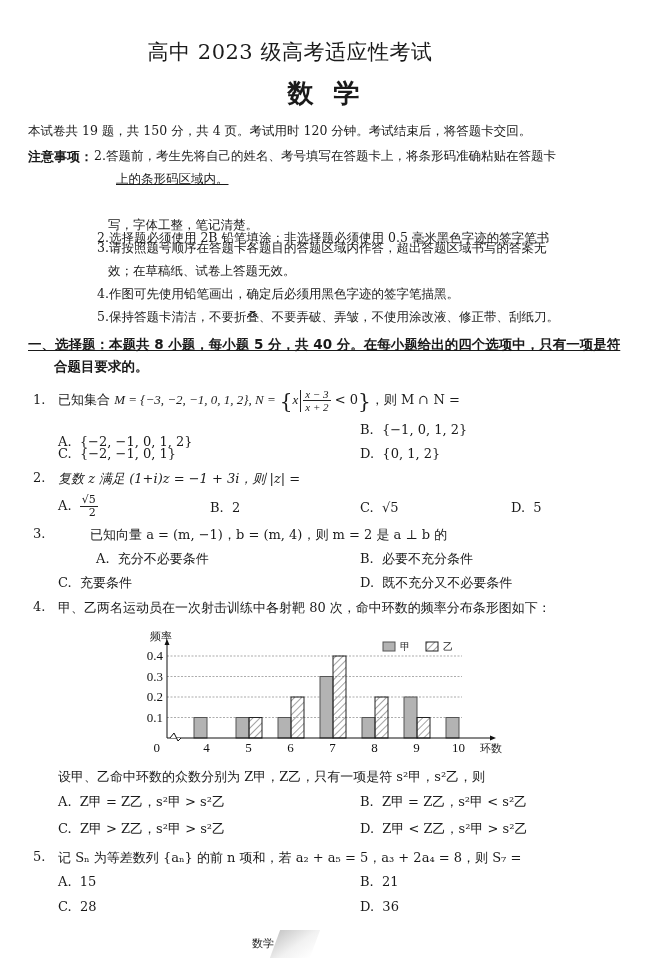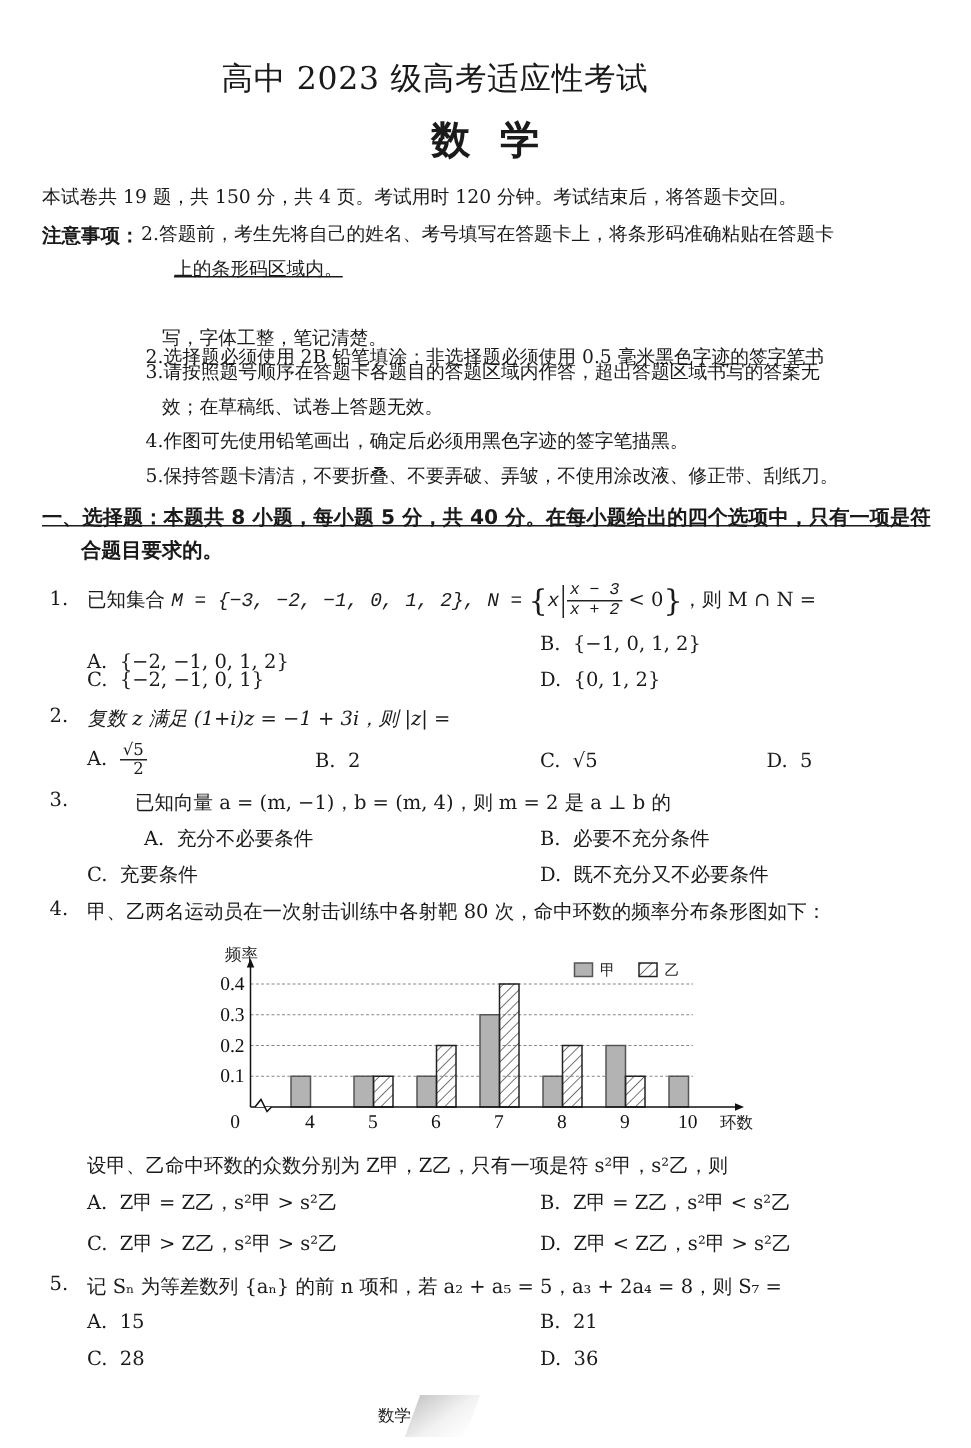--- a/index.html
+++ b/index.html
@@ -9,21 +9,21 @@
   .title { left: 0; width: 580px; text-align: center; top: 38px; font-size: 21px; letter-spacing: 0.5px; }
   .subject { left: 0; width: 647px; text-align: center; top: 76px; font-size: 26px; font-weight: bold;
              font-family: "DejaVu Sans", "Liberation Sans", sans-serif; letter-spacing: 20px; padding-left: 20px; box-sizing: border-box; }
   .intro { left: 28px; top: 123px; font-size: 12.5px; }
   .notice-label { left: 28px; top: 148px; font-size: 13px; font-weight: bold; font-family: "DejaVu Sans", sans-serif; }
   .notice { font-size: 12.5px; }
   .section { left: 28px; font-size: 13.5px; font-weight: bold; font-family: "DejaVu Sans", sans-serif; }
   .q { font-size: 13px; }
   .qnum { left: 33px; }
   .opt { font-size: 13px; }
-  i.m { font-style: italic; font-family: Liberation Mono, monospace; }
+  i.m { font-style: italic; font-family: Liberation Serif, serif; }
   .frac { display: inline-block; vertical-align: middle; text-align: right; font-size: 11px; line-height: 12px; }
   .frac .num { display: block; border-bottom: 1px solid #222; padding: 0 2px; }
   .frac .den { display: block; padding: 0 2px; }
   .footer { left: 252px; top: 936px; font-size: 11px; font-family: "DejaVu Sans", sans-serif; }
   .curl { left: 275px; top: 930px; width: 40px; height: 28px;
           background: linear-gradient(135deg, #bbb 0%, #eee 55%, #fff 100%); transform: skewX(-20deg); opacity: 0.8; }
   svg text { font-family: "Liberation Serif", serif; }
 </style>
 </head>
 <body>

